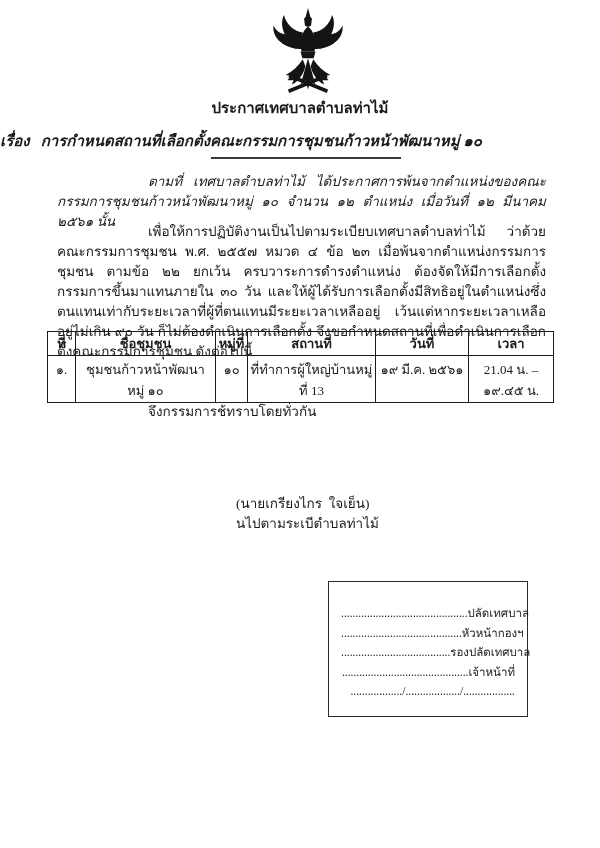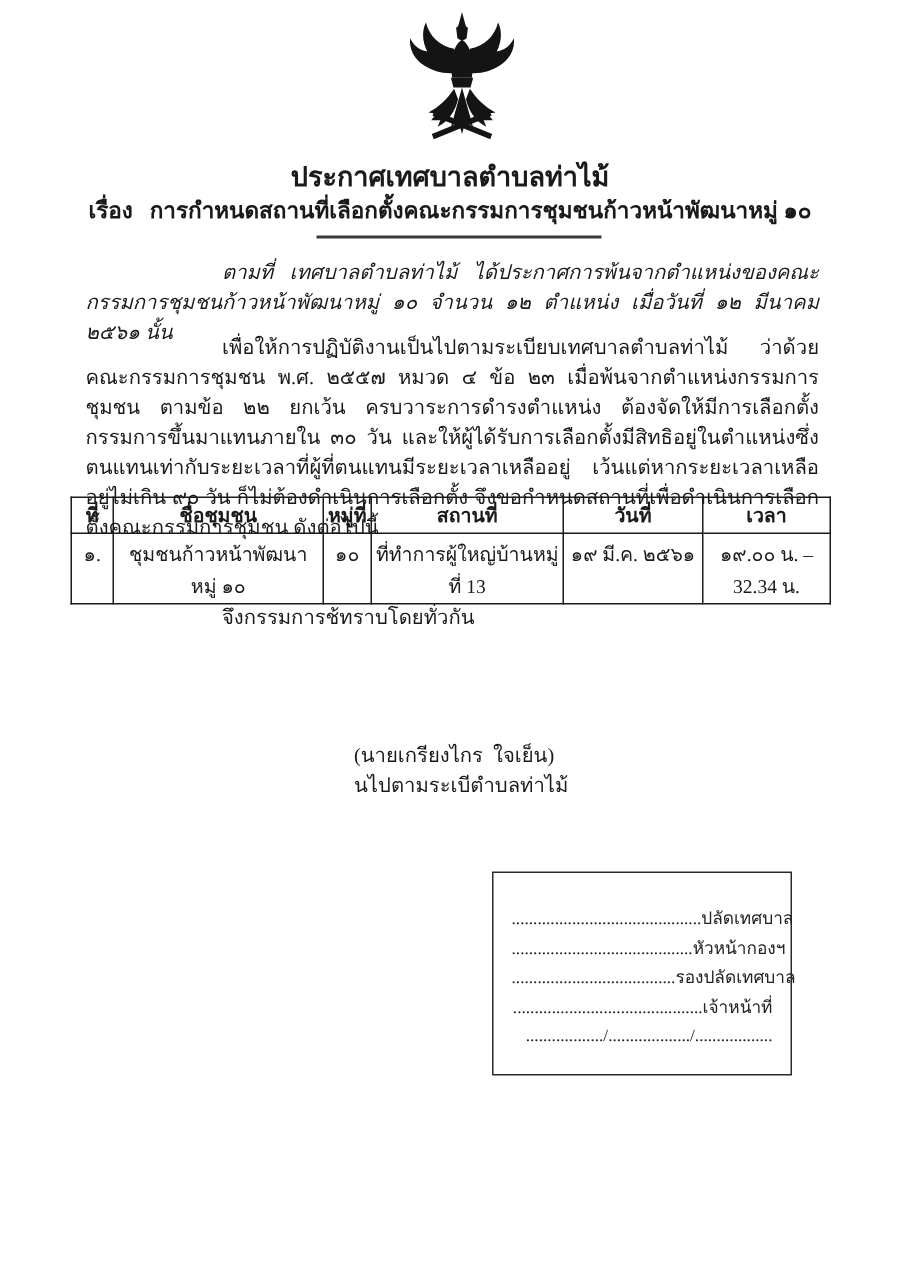--- a/index.html
+++ b/index.html
@@ -14,28 +14,29 @@
     position: relative;
     width: 600px; height: 848px;
     background: #ffffff;
     overflow: hidden;
   }
   .emblem {
     position: absolute; top: 8px; left: 264px;
     width: 88px; height: 98px;
   }
   .doc-title {
-    position: absolute; top: 108px; left: 0; width: 600px;
-    text-align: center; font-weight: bold; font-size: 18px; line-height: 20px;
+    position: absolute; top: 98px; left: 0; width: 600px;
+    text-align: center; font-weight: bold; font-size: 15px; line-height: 20px;
     white-space: pre-wrap;
   }
   .doc-subject {
     position: absolute; top: 131px; left: 0; width: 600px;
-    text-align: center; font-weight: bold; font-size: 15px; line-height: 20px;
+    font-weight: bold; font-size: 15px; line-height: 20px;
     white-space: pre-wrap;
+    font-style: italic;
   }
   .rule {
     position: absolute; top: 157px; left: 211px; width: 190px;
     border-top: 2px solid #3a3a3a; height: 0;
   }
   .para {
     position: absolute; left: 57px; width: 489px;
     font-size: 13.5px; line-height: 20px;
     text-align: justify; text-indent: 91px;
     white-space: pre-wrap;
@@ -135,21 +136,21 @@
         <th>เวลา</th>
       </tr>
     </thead>
     <tbody>
       <tr>
         <td>๑.</td>
         <td>ชุมชนก้าวหน้าพัฒนาหมู่ ๑๐</td>
         <td>๑๐</td>
         <td>ที่ทำการผู้ใหญ่บ้านหมู่ที่ 13</td>
         <td>๑๙ มี.ค. ๒๕๖๑</td>
-        <td>๑๙.๐๐ น. – 32.34 น.</td>
+        <td>21.04 น. – ๑๙.๔๕ น.</td>
       </tr>
     </tbody>
   </table>
 
   <div class="closing">จึงกรรมการช้ทราบโดยทั่วกัน</div>
 
 
   <div class="signatory">
     <div>(นายเกรียงไกร&nbsp; ใจเย็น)</div>
     <div>นไปตามระเบีตำบลท่าไม้</div>

